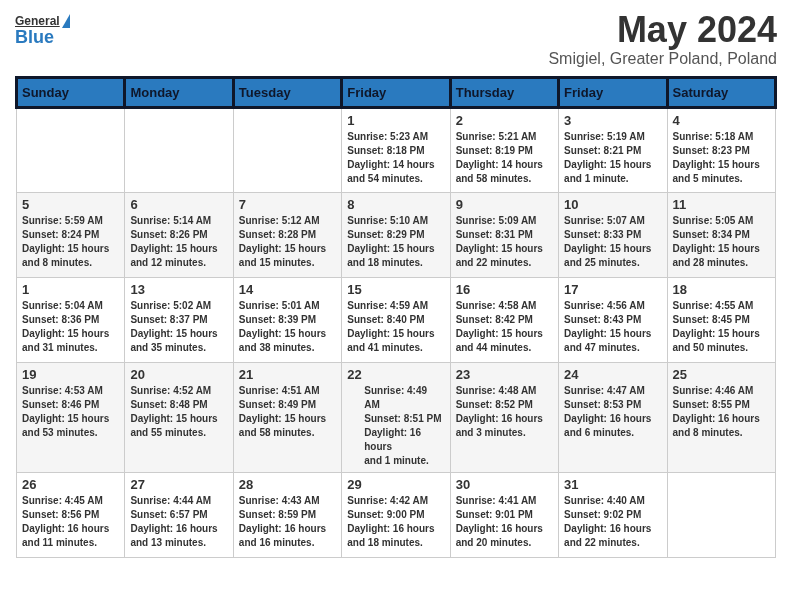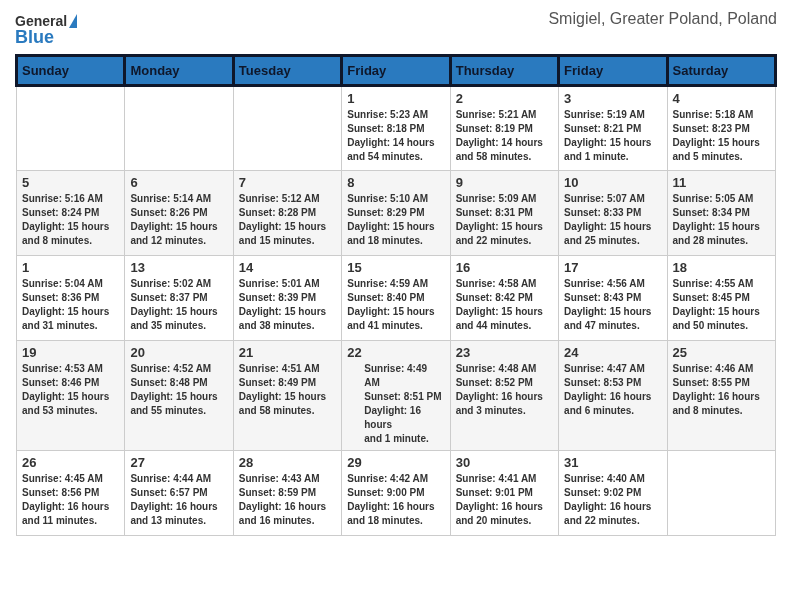--- a/index.html
+++ b/index.html
@@ -16,24 +16,25 @@
       justify-content: space-between;
       margin-bottom: 8px;
     }
     .logo {
       display: flex;
       flex-direction: column;
       align-items: flex-start;
       padding-top: 4px;
     }
     .logo-general {
-      font-size: 14px;
+      font-size: 12px;
       font-weight: bold;
       color: #333;
       line-height: 1;
+      text-decoration: underline;
     }
     .logo-blue {
       font-size: 18px;
       font-weight: bold;
       color: #2a7abf;
       line-height: 1;
     }
     .logo-triangle {
       display: inline-block;
       width: 0;
@@ -104,20 +105,21 @@
 
 <div class="header-area">
   <div class="logo">
     <div style="display:flex; align-items:center;">
       <span class="logo-general">General</span>
       <span class="logo-triangle"></span>
     </div>
     <span class="logo-blue">Blue</span>
   </div>
   <div class="title-area">
+    <div class="month-title">May 2024</div>
     <div class="location-title">Smigiel, Greater Poland, Poland</div>
   </div>
 </div>
 
 <table class="calendar-table">
   <thead>
     <tr>
       <th>Sunday</th>
       <th>Monday</th>
       <th>Tuesday</th>
@@ -157,21 +159,21 @@
           <span class="day-number">4</span>
           <div class="day-info" style="white-space: pre-line;">Sunrise: 5:18 AM
 Sunset: 8:23 PM
 Daylight: 15 hours
 and 5 minutes.</div>
         </td>
       </tr>
       <tr>
         <td>
           <span class="day-number">5</span>
-          <div class="day-info" style="white-space: pre-line;">Sunrise: 5:16 AM
+          <div class="day-info" style="white-space: pre-line;">Sunrise: 5:59 AM
 Sunset: 8:24 PM
 Daylight: 15 hours
 and 8 minutes.</div>
         </td>
         <td>
           <span class="day-number">6</span>
           <div class="day-info" style="white-space: pre-line;">Sunrise: 5:14 AM
 Sunset: 8:26 PM
 Daylight: 15 hours
 and 12 minutes.</div>

